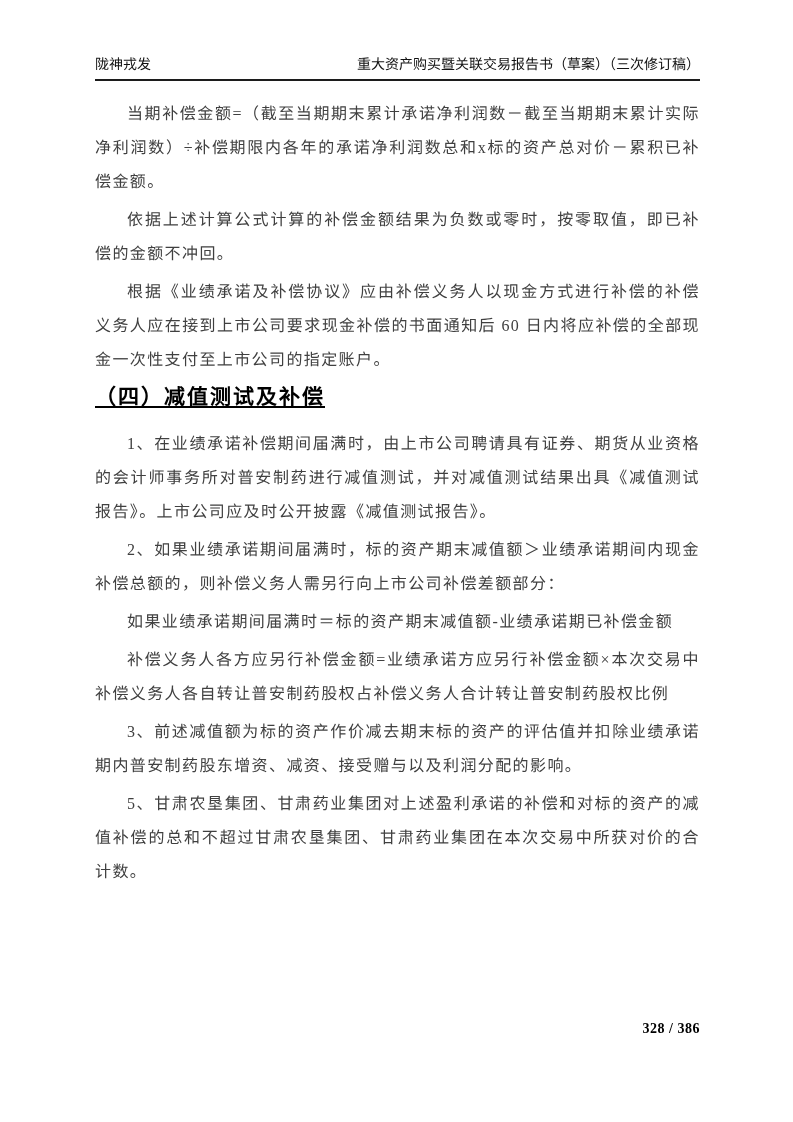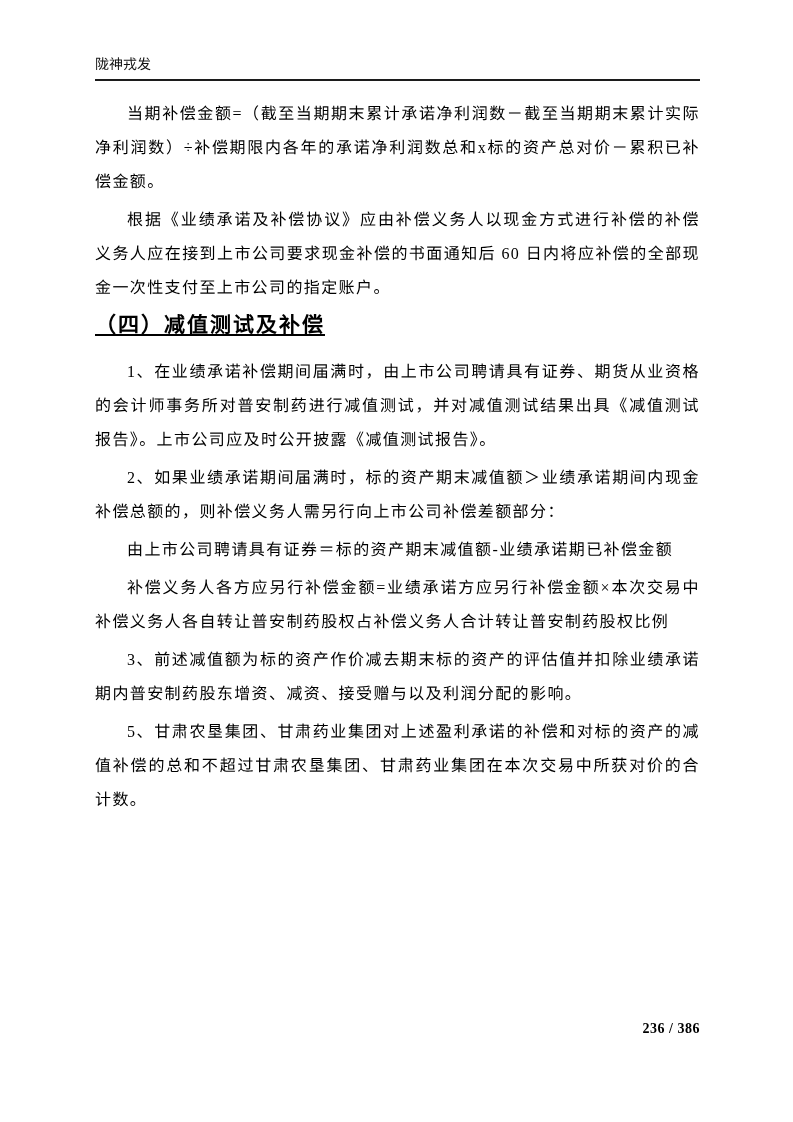--- a/index.html
+++ b/index.html
@@ -41,21 +41,21 @@
     padding-top: 16px;
   }
   .para {
     font-family: "Liberation Serif", "DejaVu Serif", serif;
     font-size: 16px;
     line-height: 34px;
     letter-spacing: 1.4px;
     text-align: justify;
     text-indent: 2em;
     margin: 0 0 4px 0;
-    color: #000000;
+    color: #404040;
   }
   .sec-heading {
     font-family: "Liberation Sans", "DejaVu Sans", sans-serif;
     font-weight: 700;
     font-size: 21px;
     line-height: 28px;
     letter-spacing: 2px;
     margin: 6px 0 16px 0;
     color: #000000;
     text-decoration: underline;
@@ -71,33 +71,35 @@
     color: #000000;
   }
 </style>
 </head>
 <body>
 
 <div class="page">
 
   <header class="doc-header">
     <span>陇神戎发</span>
+    <span>重大资产购买暨关联交易报告书（草案）（三次修订稿）</span>
   </header>
   <hr class="header-rule">
 
   <main class="doc-body">
     <p class="para">当期补偿金额=（截至当期期末累计承诺净利润数－截至当期期末累计实际净利润数）÷补偿期限内各年的承诺净利润数总和x标的资产总对价－累积已补偿金额。</p>
+    <p class="para">依据上述计算公式计算的补偿金额结果为负数或零时，按零取值，即已补偿的金额不冲回。</p>
     <p class="para">根据《业绩承诺及补偿协议》应由补偿义务人以现金方式进行补偿的补偿义务人应在接到上市公司要求现金补偿的书面通知后 60 日内将应补偿的全部现金一次性支付至上市公司的指定账户。</p>
 
     <h2 class="sec-heading">（四）减值测试及补偿</h2>
 
     <p class="para">1、在业绩承诺补偿期间届满时，由上市公司聘请具有证券、期货从业资格的会计师事务所对普安制药进行减值测试，并对减值测试结果出具《减值测试报告》。上市公司应及时公开披露《减值测试报告》。</p>
     <p class="para">2、如果业绩承诺期间届满时，标的资产期末减值额＞业绩承诺期间内现金补偿总额的，则补偿义务人需另行向上市公司补偿差额部分：</p>
-    <p class="para">由上市公司聘请具有证券＝标的资产期末减值额-业绩承诺期已补偿金额</p>
+    <p class="para">如果业绩承诺期间届满时＝标的资产期末减值额-业绩承诺期已补偿金额</p>
     <p class="para">补偿义务人各方应另行补偿金额=业绩承诺方应另行补偿金额×本次交易中补偿义务人各自转让普安制药股权占补偿义务人合计转让普安制药股权比例</p>
     <p class="para">3、前述减值额为标的资产作价减去期末标的资产的评估值并扣除业绩承诺期内普安制药股东增资、减资、接受赠与以及利润分配的影响。</p>
     <p class="para">5、甘肃农垦集团、甘肃药业集团对上述盈利承诺的补偿和对标的资产的减值补偿的总和不超过甘肃农垦集团、甘肃药业集团在本次交易中所获对价的合计数。</p>
 
   </main>
 
-  <span class="page-number">236 / 386</span>
+  <span class="page-number">328 / 386</span>
 
 </div>
 
 </body></html>

